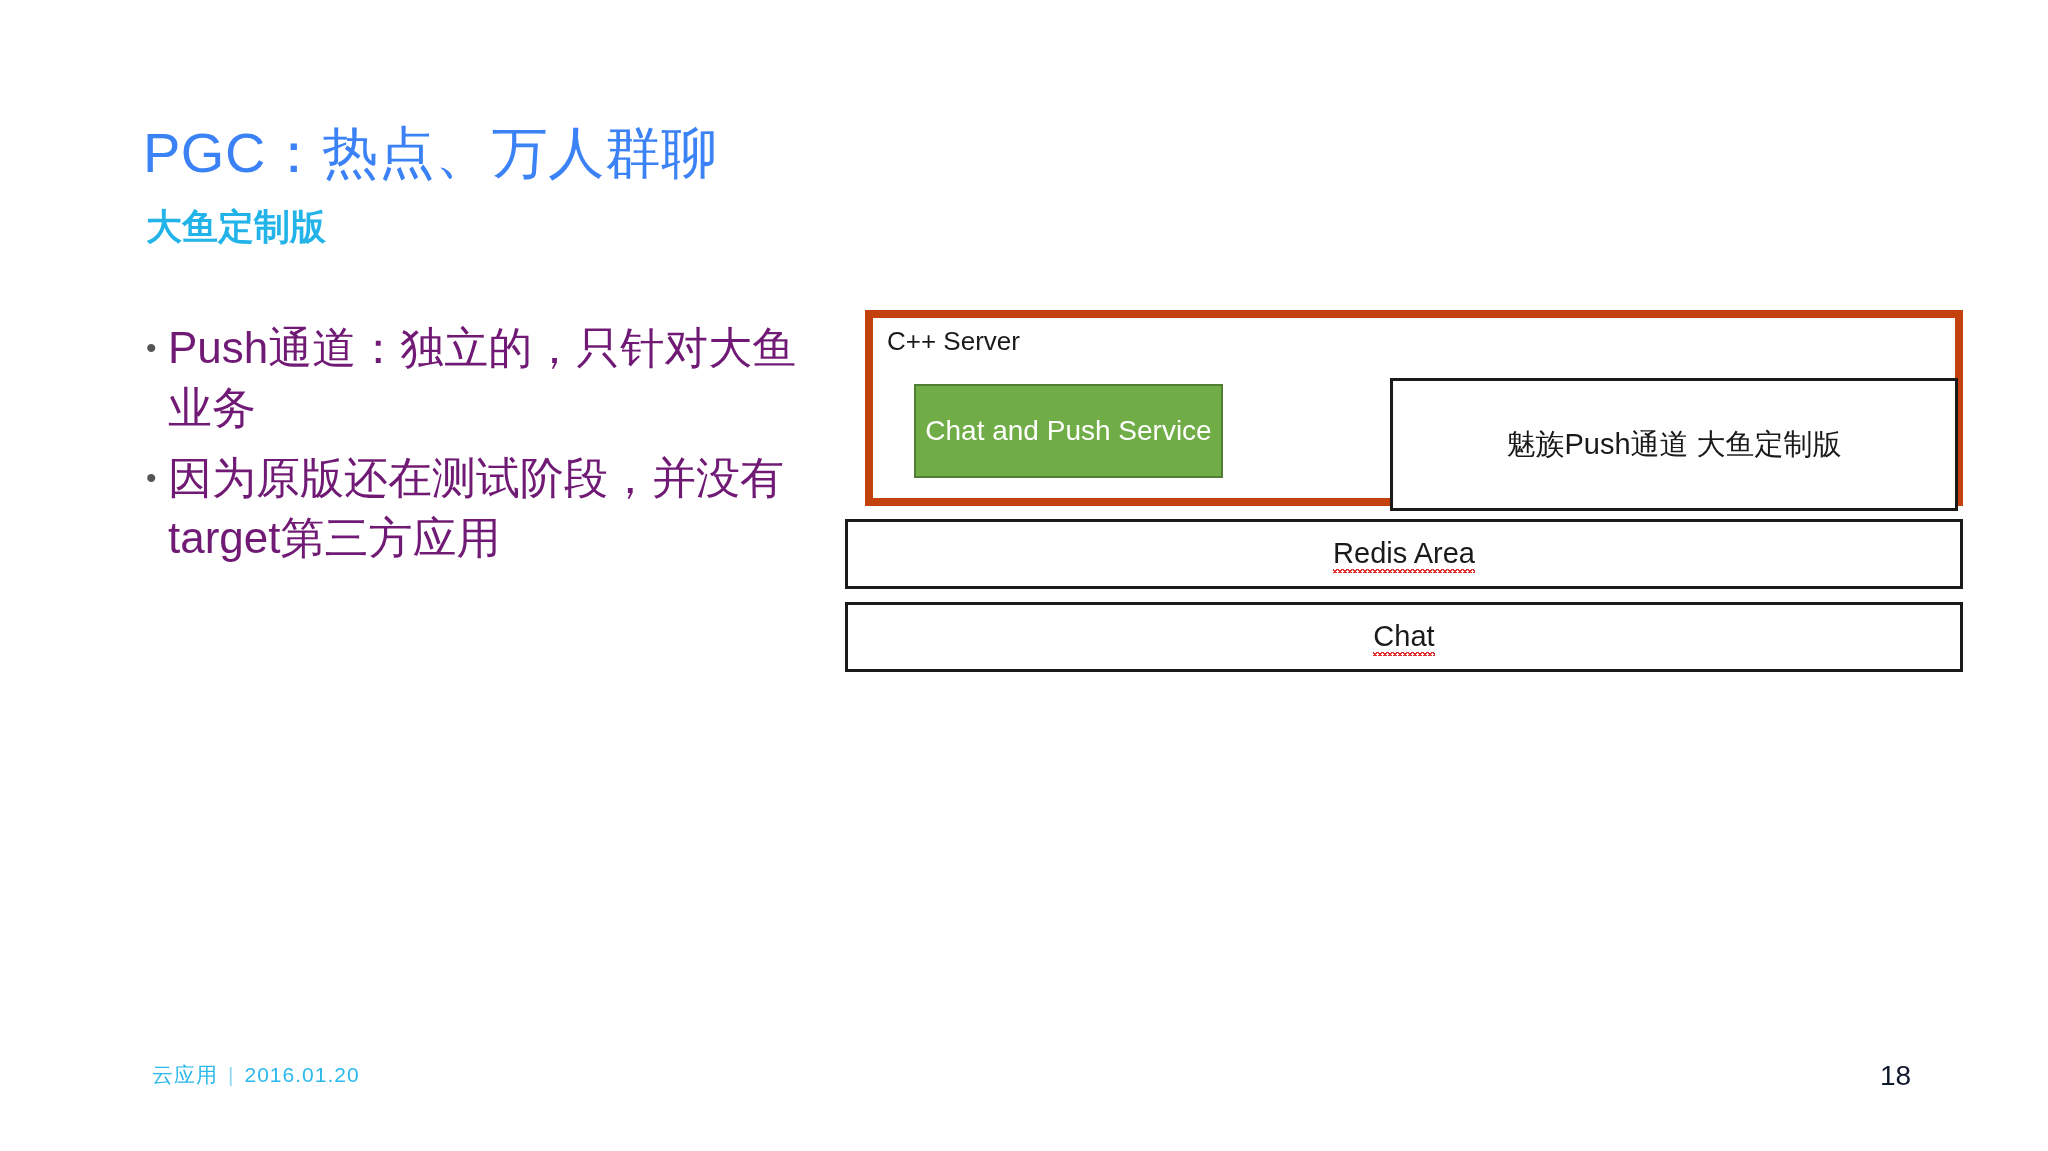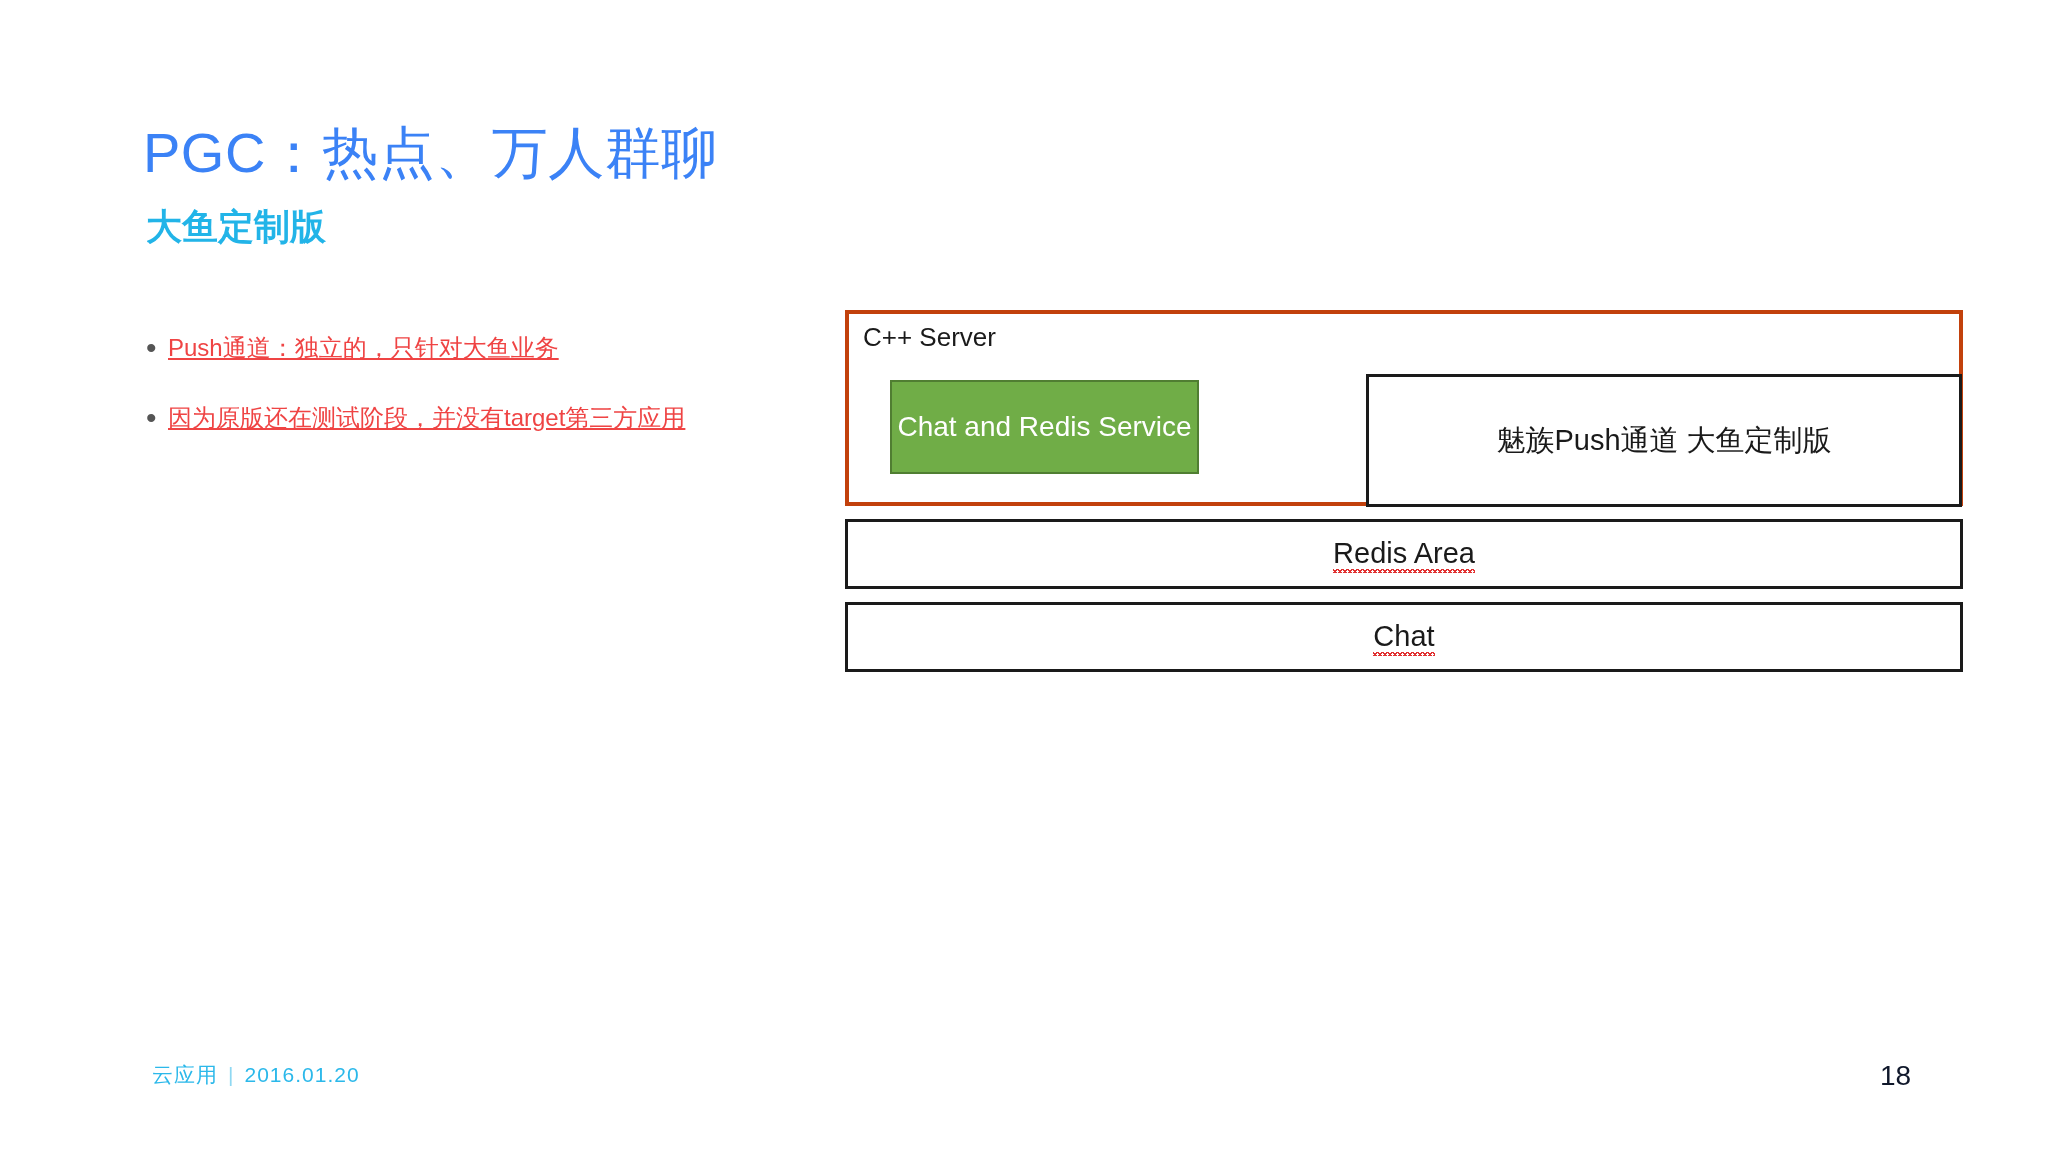--- a/index.html
+++ b/index.html
@@ -55,39 +55,39 @@
   }
   .bullet-dot {
     width: 22px;
     flex: 0 0 22px;
     font-size: 30px;
     line-height: 60px;
     color: #555;
     text-align: left;
   }
   .bullet-text {
-    font-size: 24px;
+    font-size: 44px;
     line-height: 60px;
-    color: #ef4444;
+    color: #701a75;
     font-weight: 400;
-    text-decoration: underline;
   }
 
   
   #diagram {
     position: absolute;
     left: 845px;
     top: 310px;
     width: 1118px;
   }
   .outer-box {
     position: relative;
     box-sizing: border-box;
-    border: 4px solid #c2410c;
-    background: #ffffff;
+    border: 8px solid #c2410c;
+    background: #ffffff;
+    margin-left: 20px;
   }
   .box-label {
     position: absolute;
     left: 14px;
     top: 8px;
     font-size: 26px;
     color: #1a1a1a;
     font-weight: 400;
     white-space: nowrap;
   }
@@ -225,21 +225,21 @@
       <span class="bullet-dot">•</span>
       <span class="bullet-text">因为原版还在测试阶段，并没有target第三方应用</span>
     </div>
   </div>
 
   <div id="diagram">
 
     <div id="cpp-server" class="outer-box">
       <div class="box-label">C++ Server</div>
       <div id="chat-push-service">
-        <span>Chat and Redis Service</span>
+        <span>Chat and Push Service</span>
       </div>
       <div id="meizu-push-box">
         <span>魅族Push通道 大鱼定制版</span>
       </div>
     </div>
 
 
     <div class="flat-box">
       <span class="misspelled">Redis Area</span>
     </div>

